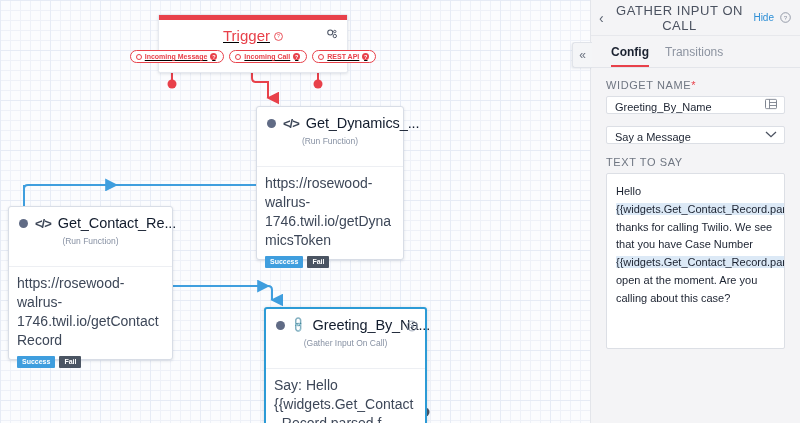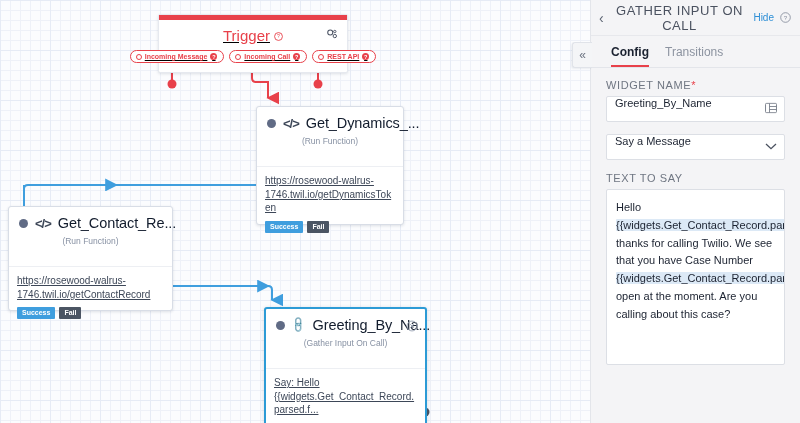--- a/index.html
+++ b/index.html
@@ -44,22 +44,22 @@
     width: 9px; height: 9px; border-radius: 50%;
     background: #606b85; flex: none;
   }
   .code-icon { font-size: 13px; color: #3d4758; font-weight: 700; letter-spacing:-1px;}
   .node-sub {
     text-align: center; font-size: 8.5px; color: #8791a3;
     padding: 3px 0 20px 0;
     border-bottom: 1px solid #edeff3;
   }
   .node-body {
-    font-size: 10px; color: #3d4758; line-height: 1.35;
-    padding: 7px 8px 9px 8px; word-break: break-word; text-decoration: underline;
+    font-size: 14px; color: #3d4758; line-height: 1.35;
+    padding: 7px 8px 9px 8px; word-break: break-word;
   }
 
   
   #node-trigger {
     left: 158px; top: 14px; width: 190px;
     border: 1px solid #e6e9ef; border-radius: 2px; text-decoration: underline;
   }
   .trigger-bar { height: 5px; background: #e8414a; }
   .trigger-head {
     position: relative;
@@ -164,21 +164,21 @@
 
   #panel-body { padding: 11px 15px 0 15px; }
   .flabel {
     font-size: 11px; color: #6f7682; letter-spacing: .6px;
     margin-bottom: 5px; text-transform: uppercase;
   }
   .req { color: #e8414a; }
   .field {
     position: relative;
     background: #fff; border: 1px solid #dcdfe5; border-radius: 2px;
-    height: 26px; display: flex; align-items: flex-start;
+    height: 18px; display: flex; align-items: flex-end;
     padding: 0 26px 0 8px;
     font-size: 11px; color: #1b2230;
     margin-bottom: 12px;
   }
   .field .trail {
     position: absolute; right: 7px; top: 50%; transform: translateY(-50%);
     color: #6f7682; font-size: 11px; line-height: 1;
   }
   .textarea {
     background: #fff; border: 1px solid #dcdfe5; border-radius: 2px;

